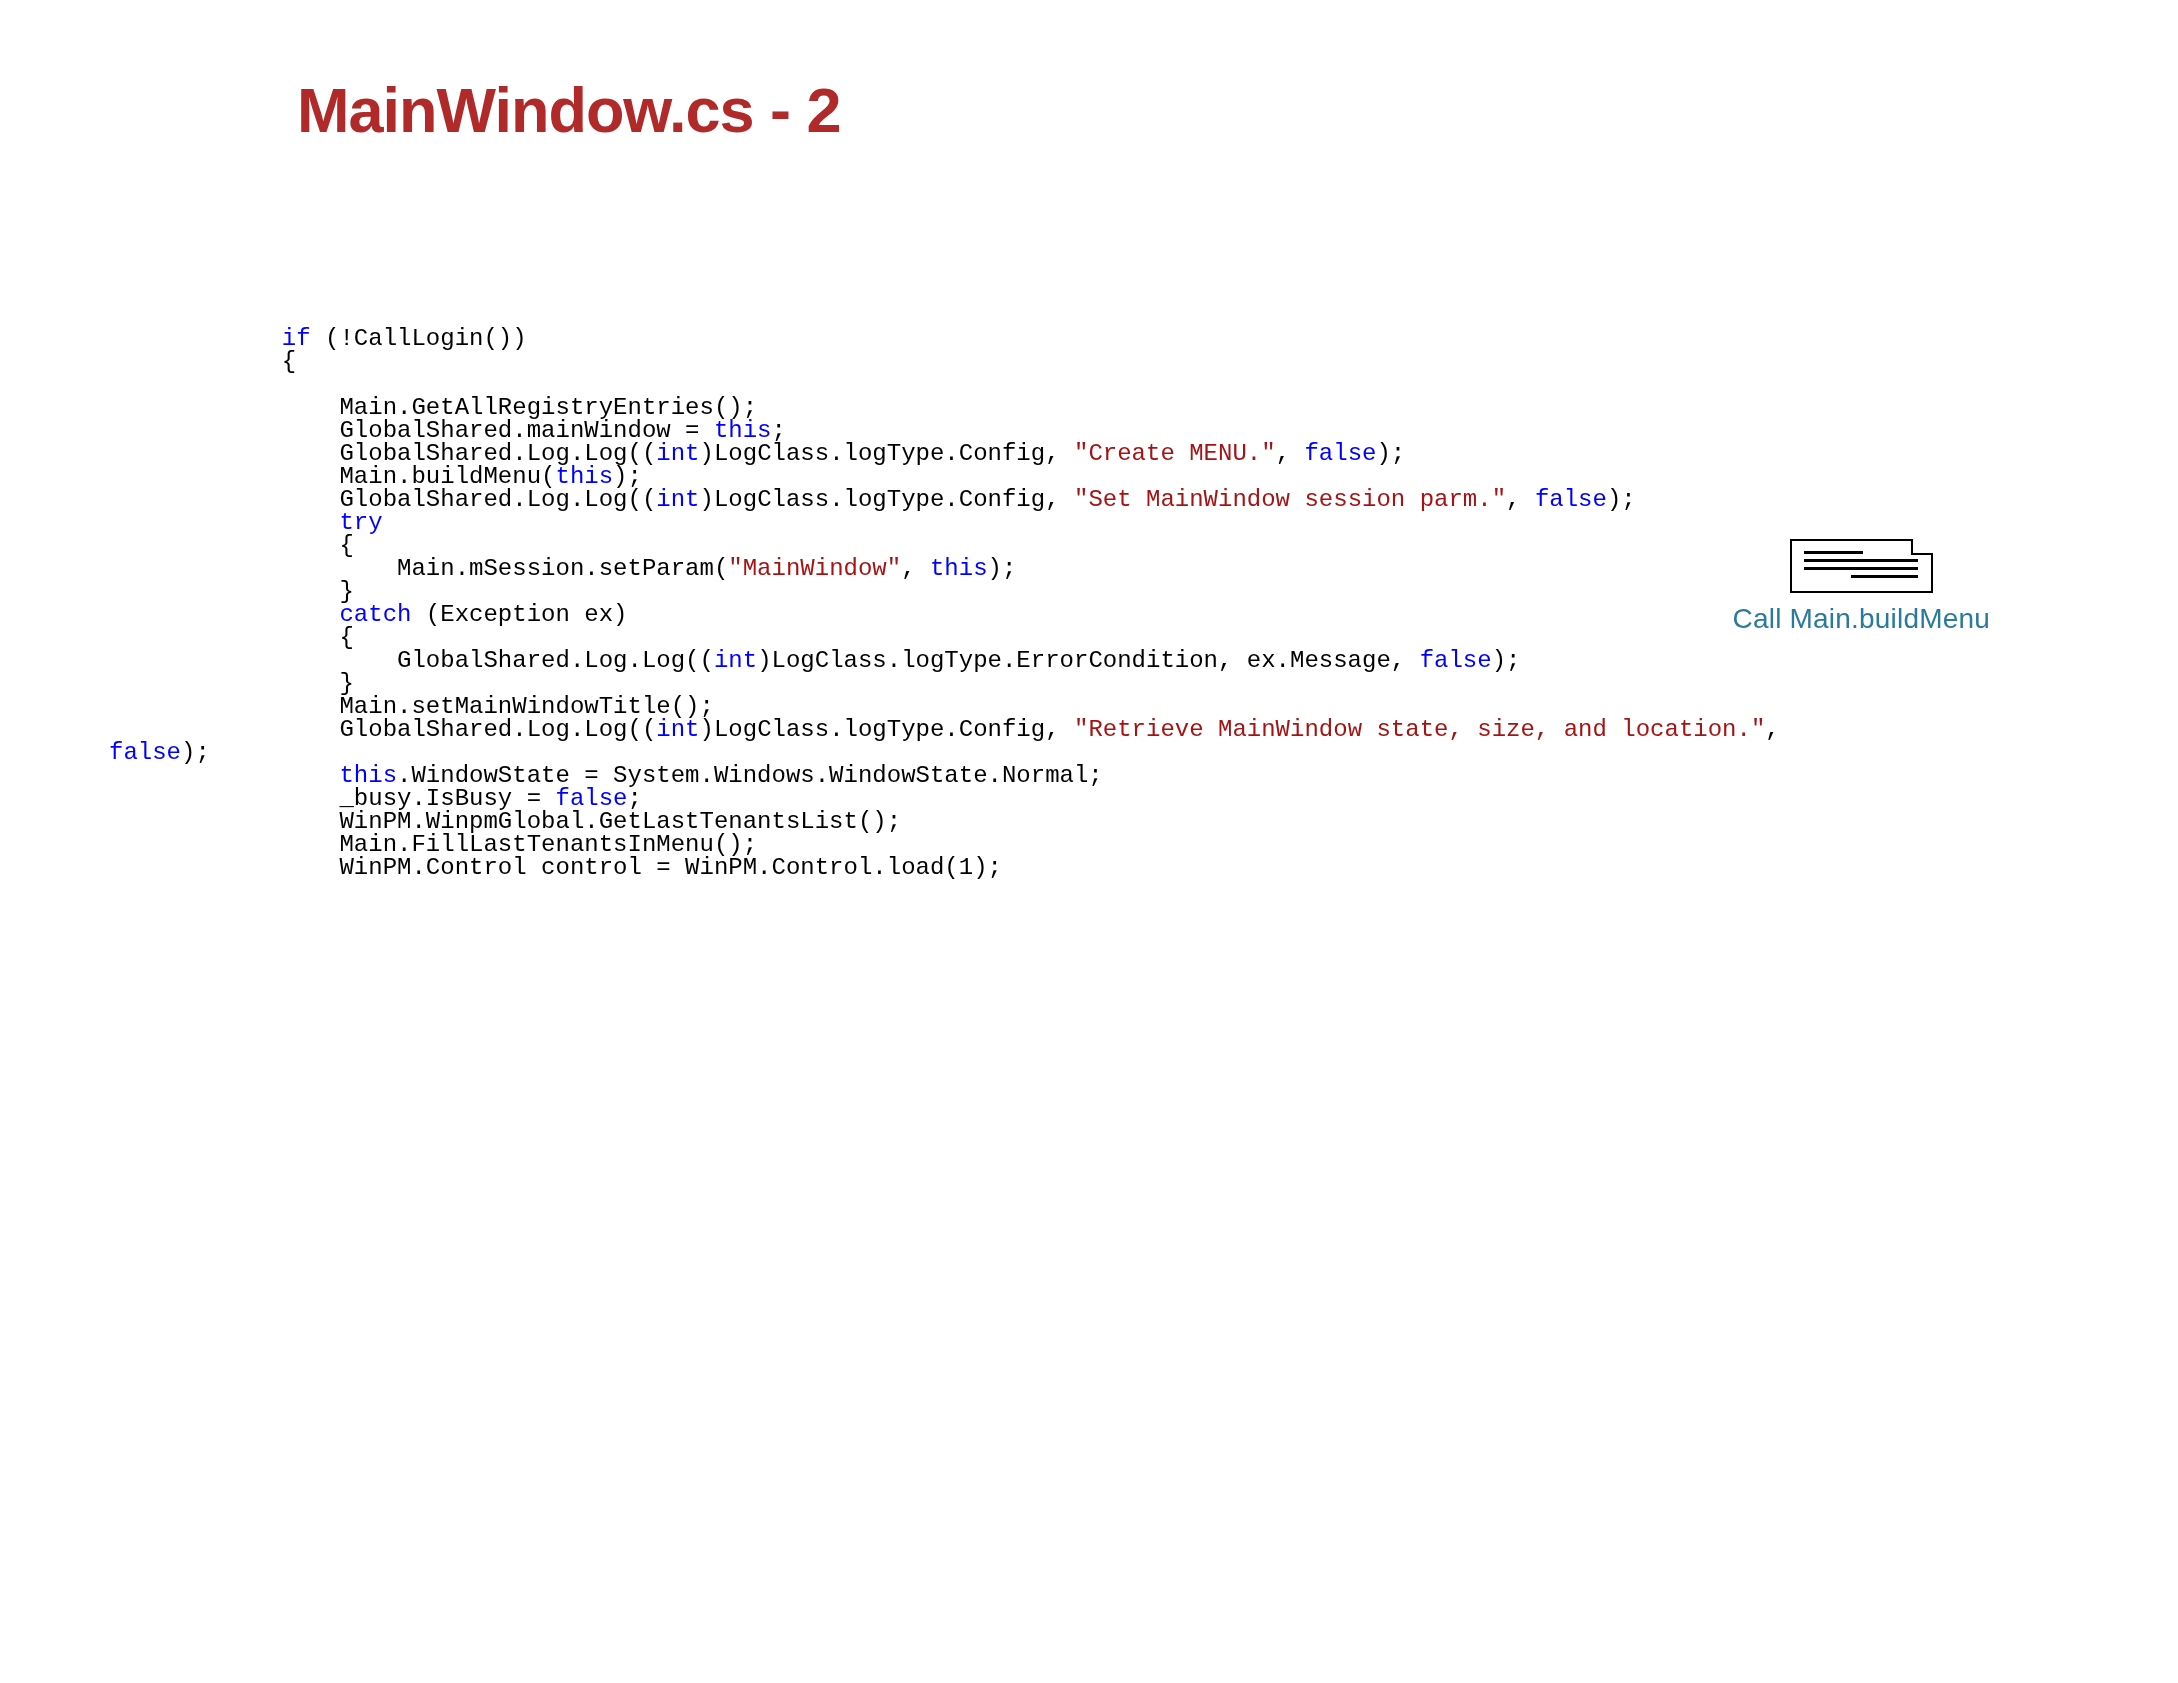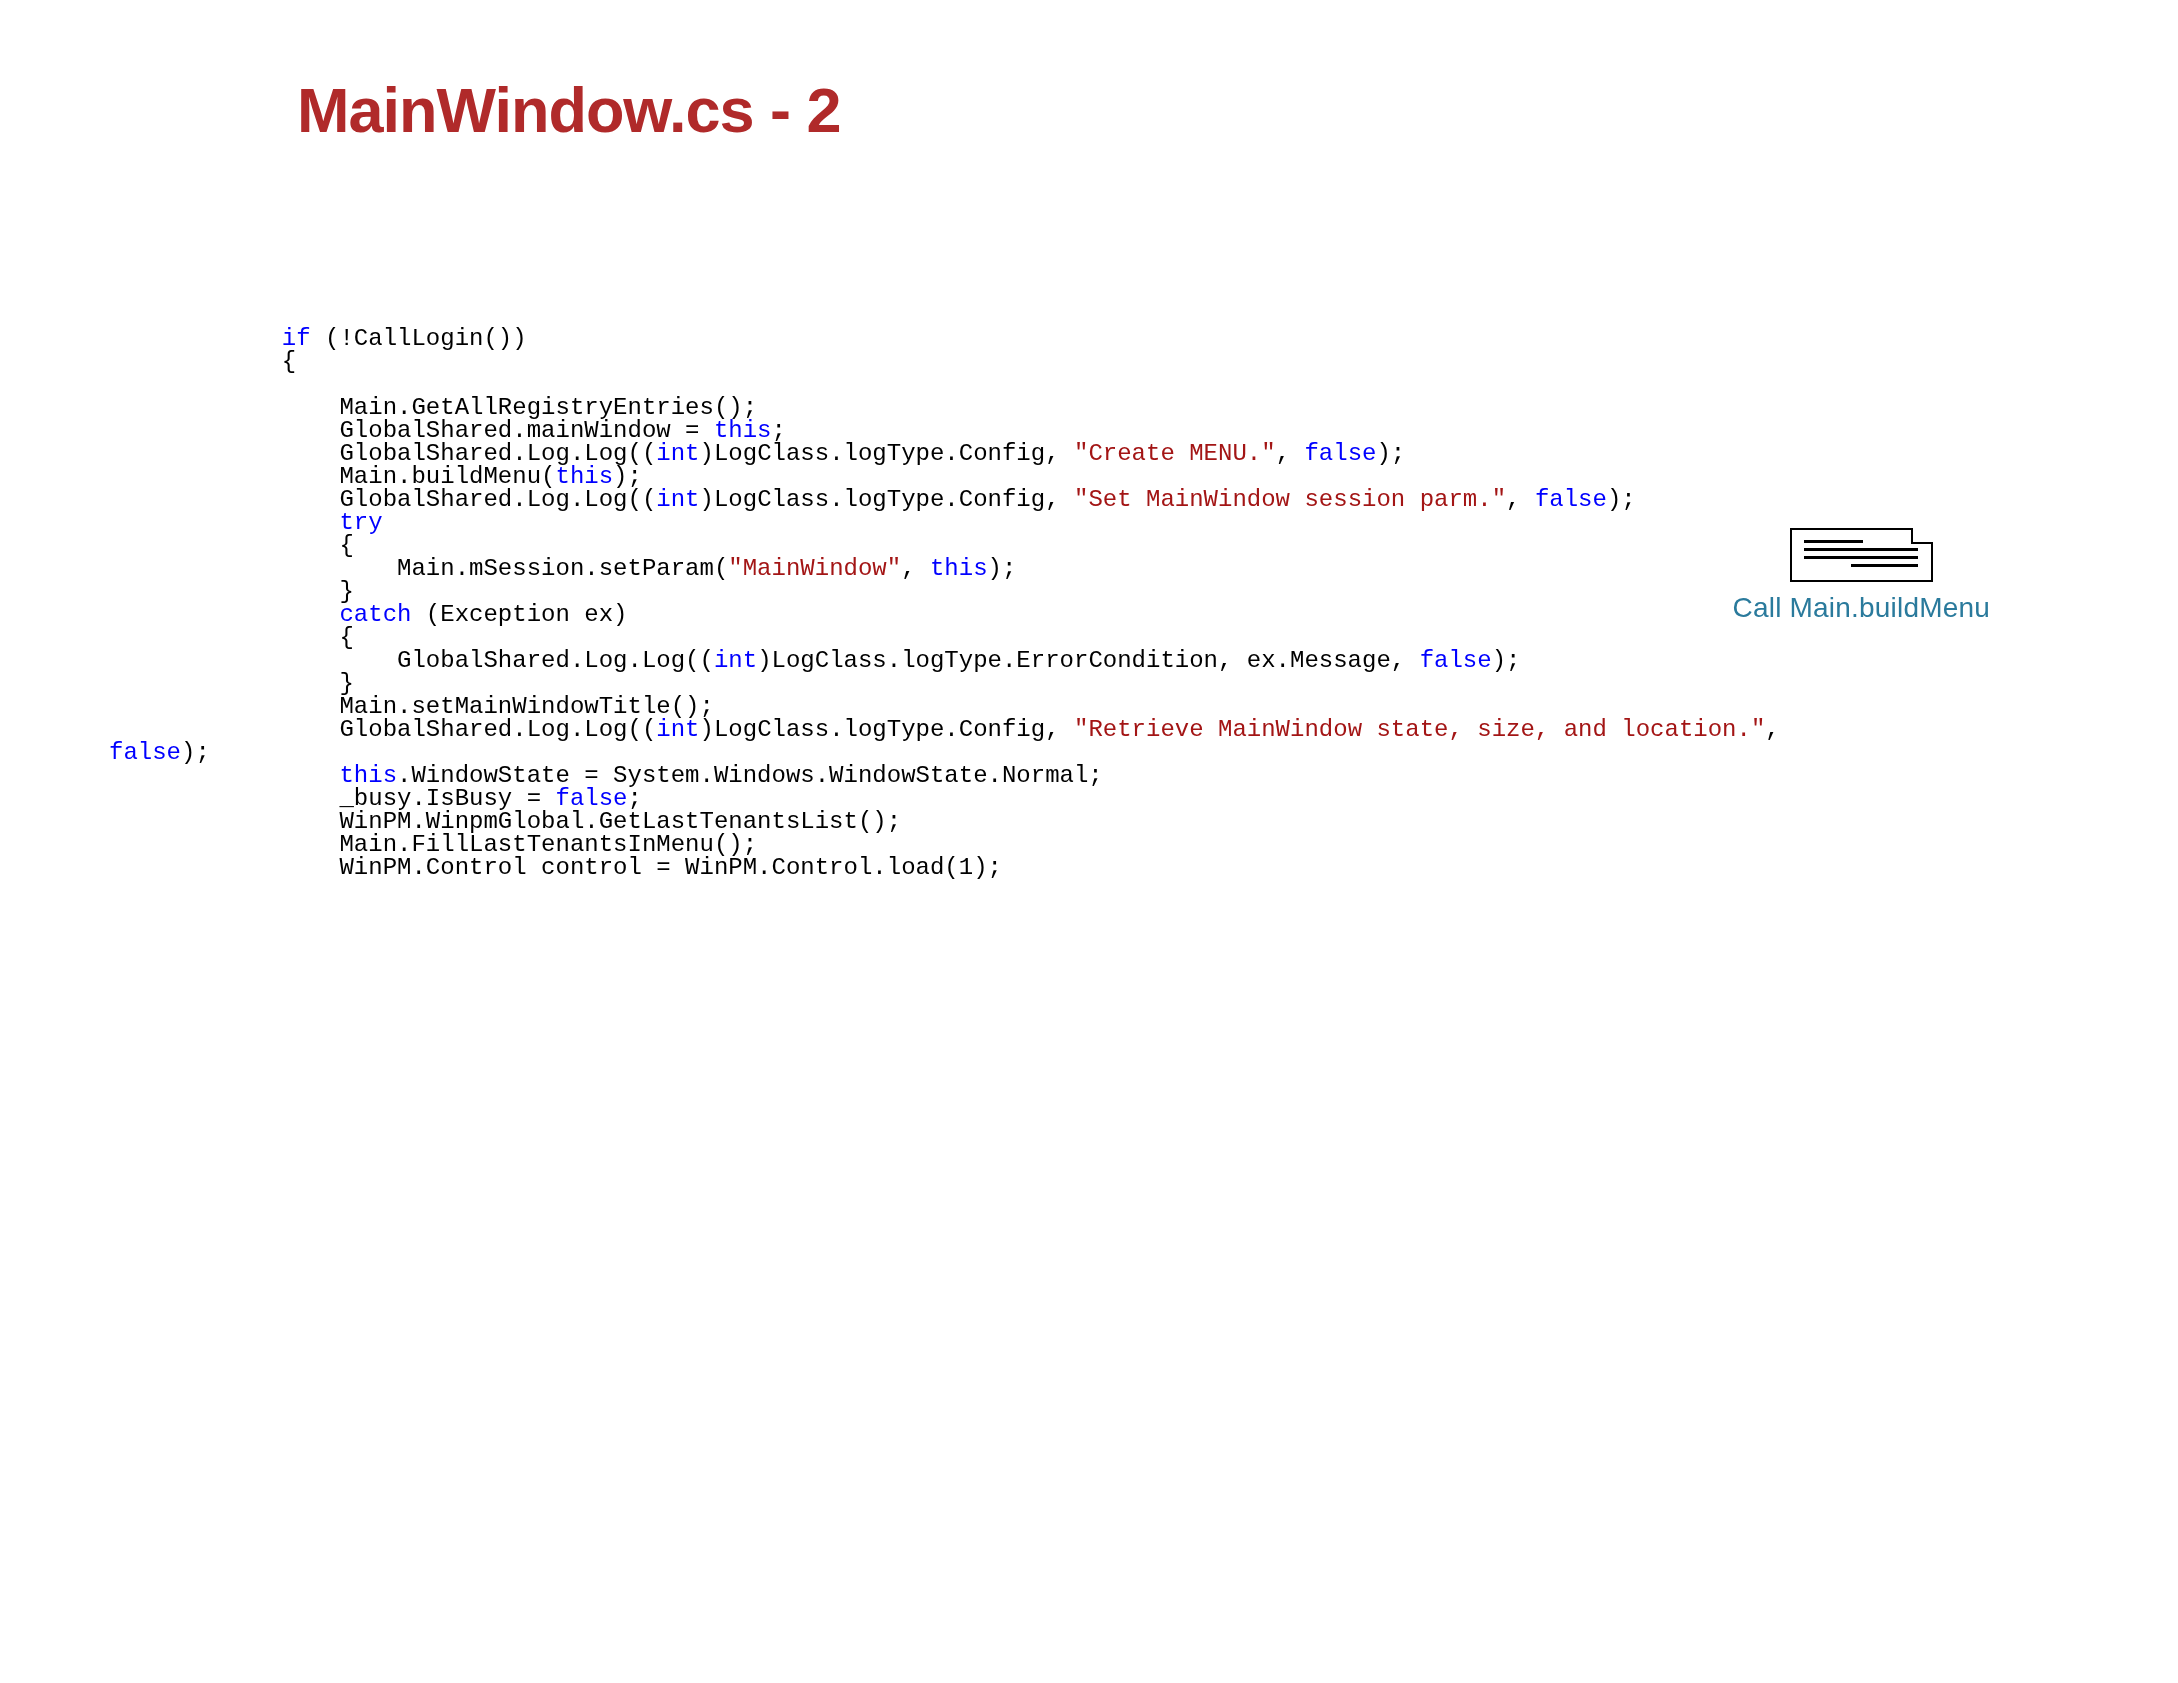--- a/index.html
+++ b/index.html
@@ -36,21 +36,21 @@
     font-size: 24px;
     line-height: 23px;
     white-space: pre;
     color: #000000;
   }
   .kw { color: #0000ff; }       
   .str { color: #a31515; }      
   .annotation-box {
     position: absolute;
     right: 188px;
-    top: 528px;
+    top: 539px;
     text-align: center;
   }
   .note-icon {
     width: 139px;
     height: 50px;
     border: 2px solid #000;
     margin: 0 auto 10px auto;
     position: relative;
     background: #fff;
   }

